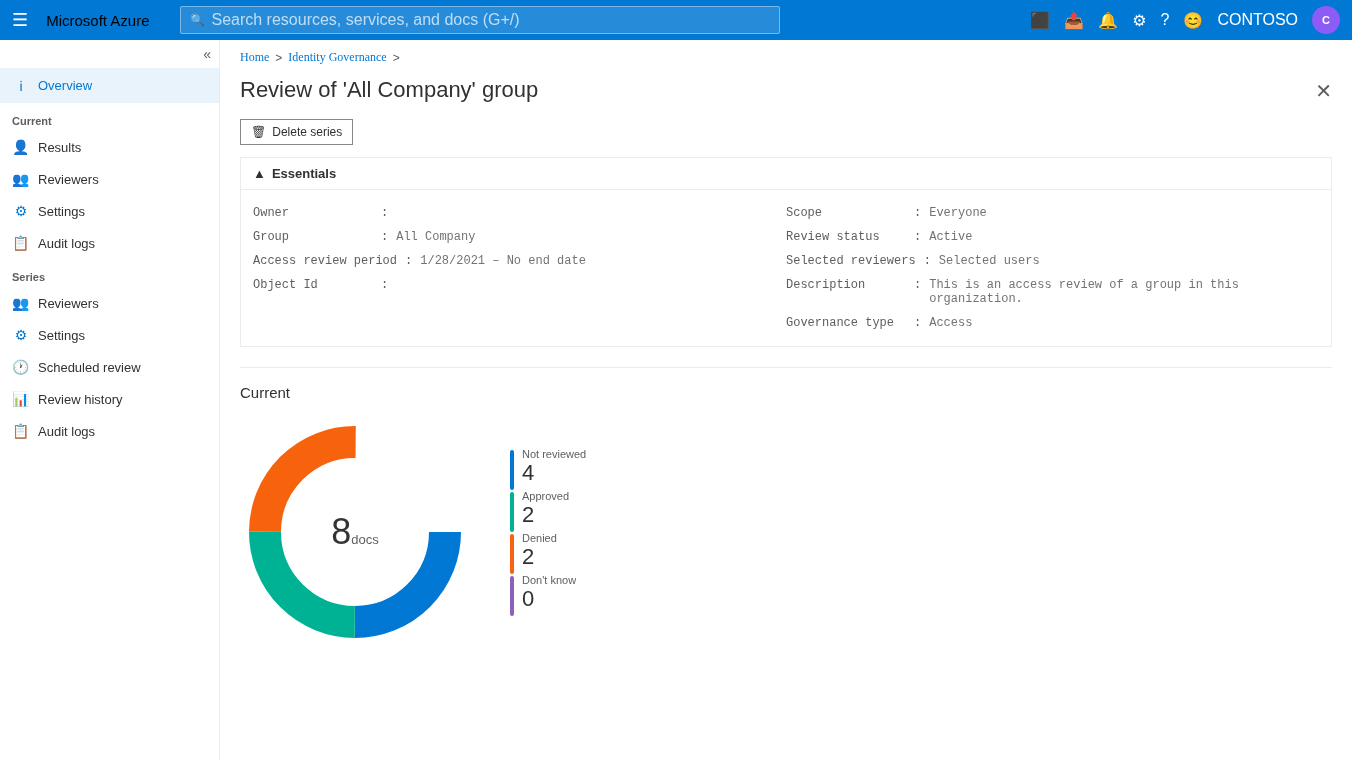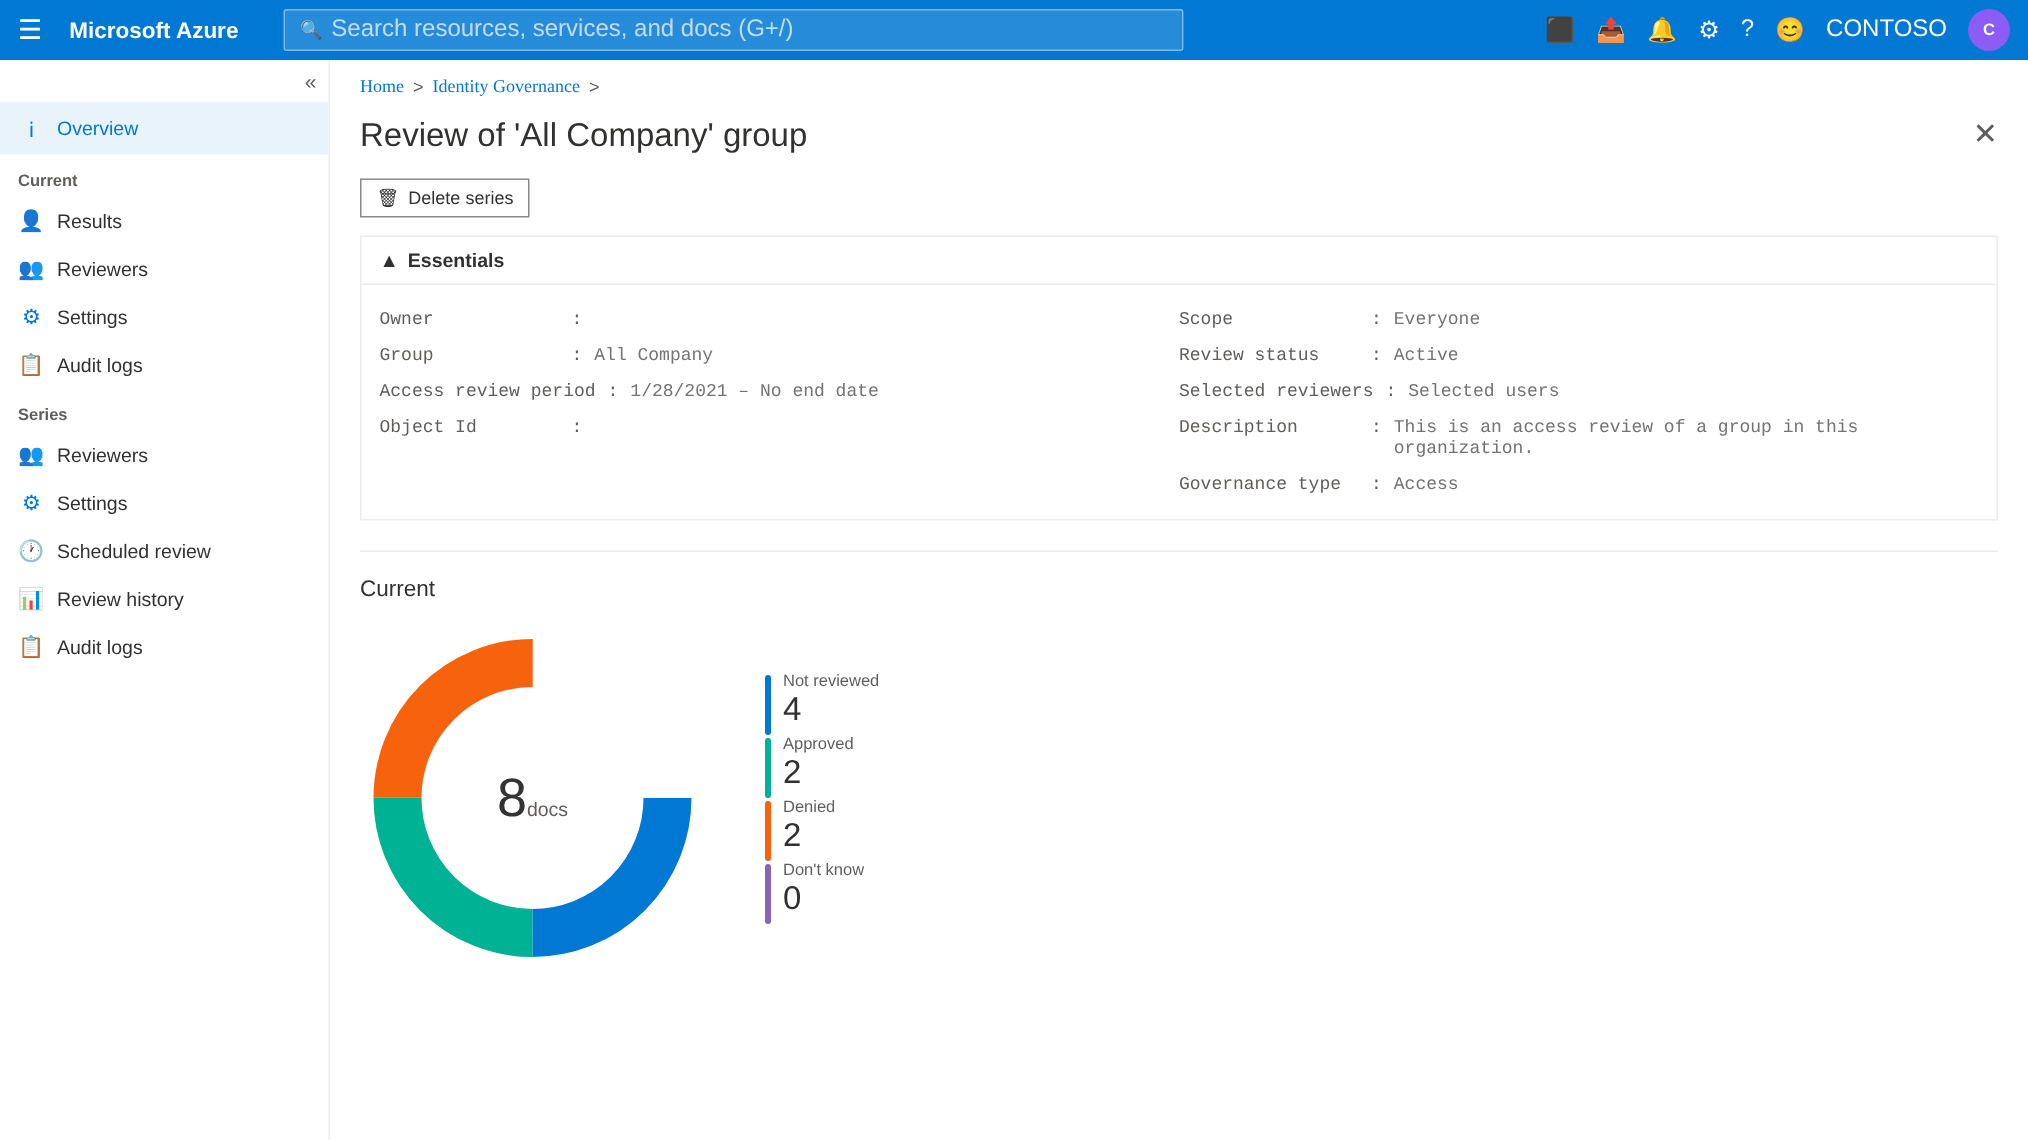--- a/index.html
+++ b/index.html
@@ -12,21 +12,21 @@
       display: flex;
       align-items: center;
       padding: 0 12px;
       gap: 10px;
       color: white;
       position: fixed;
       top: 0; left: 0; right: 0;
       z-index: 100;
     }
     .top-nav .hamburger { font-size: 18px; cursor: pointer; }
-    .top-nav .brand { font-size: 15px; font-weight: 700; color: #ffffff; margin-left: 8px; }
+    .top-nav .brand { font-size: 15px; font-weight: 400; color: #000000; margin-left: 8px; }
     .top-nav .search-bar {
       flex: 1;
       max-width: 600px;
       margin: 0 20px;
       background: rgba(255,255,255,0.15);
       border: 1px solid rgba(255,255,255,0.4);
       border-radius: 2px;
       display: flex;
       align-items: center;
       padding: 0 10px;
@@ -108,21 +108,21 @@
       font-size: 12px;
       color: #0078d4;
     }
     .breadcrumb a { color: #0078d4; text-decoration: none; cursor: pointer; font-family: Liberation Serif, serif; }
     .breadcrumb .sep { color: #605e5c; }
 
     
     .page-header {
       padding: 8px 20px 16px 20px;
       display: flex;
-      align-items: flex-start;
+      align-items: flex-end;
       justify-content: space-between;
     }
     .page-title { font-size: 22px; font-weight: 300; color: #323130; }
     .close-btn { font-size: 20px; color: #605e5c; cursor: pointer; background: none; border: none; }
 
     
     .toolbar {
       padding: 0 20px 12px 20px;
       display: flex;
       align-items: center;

